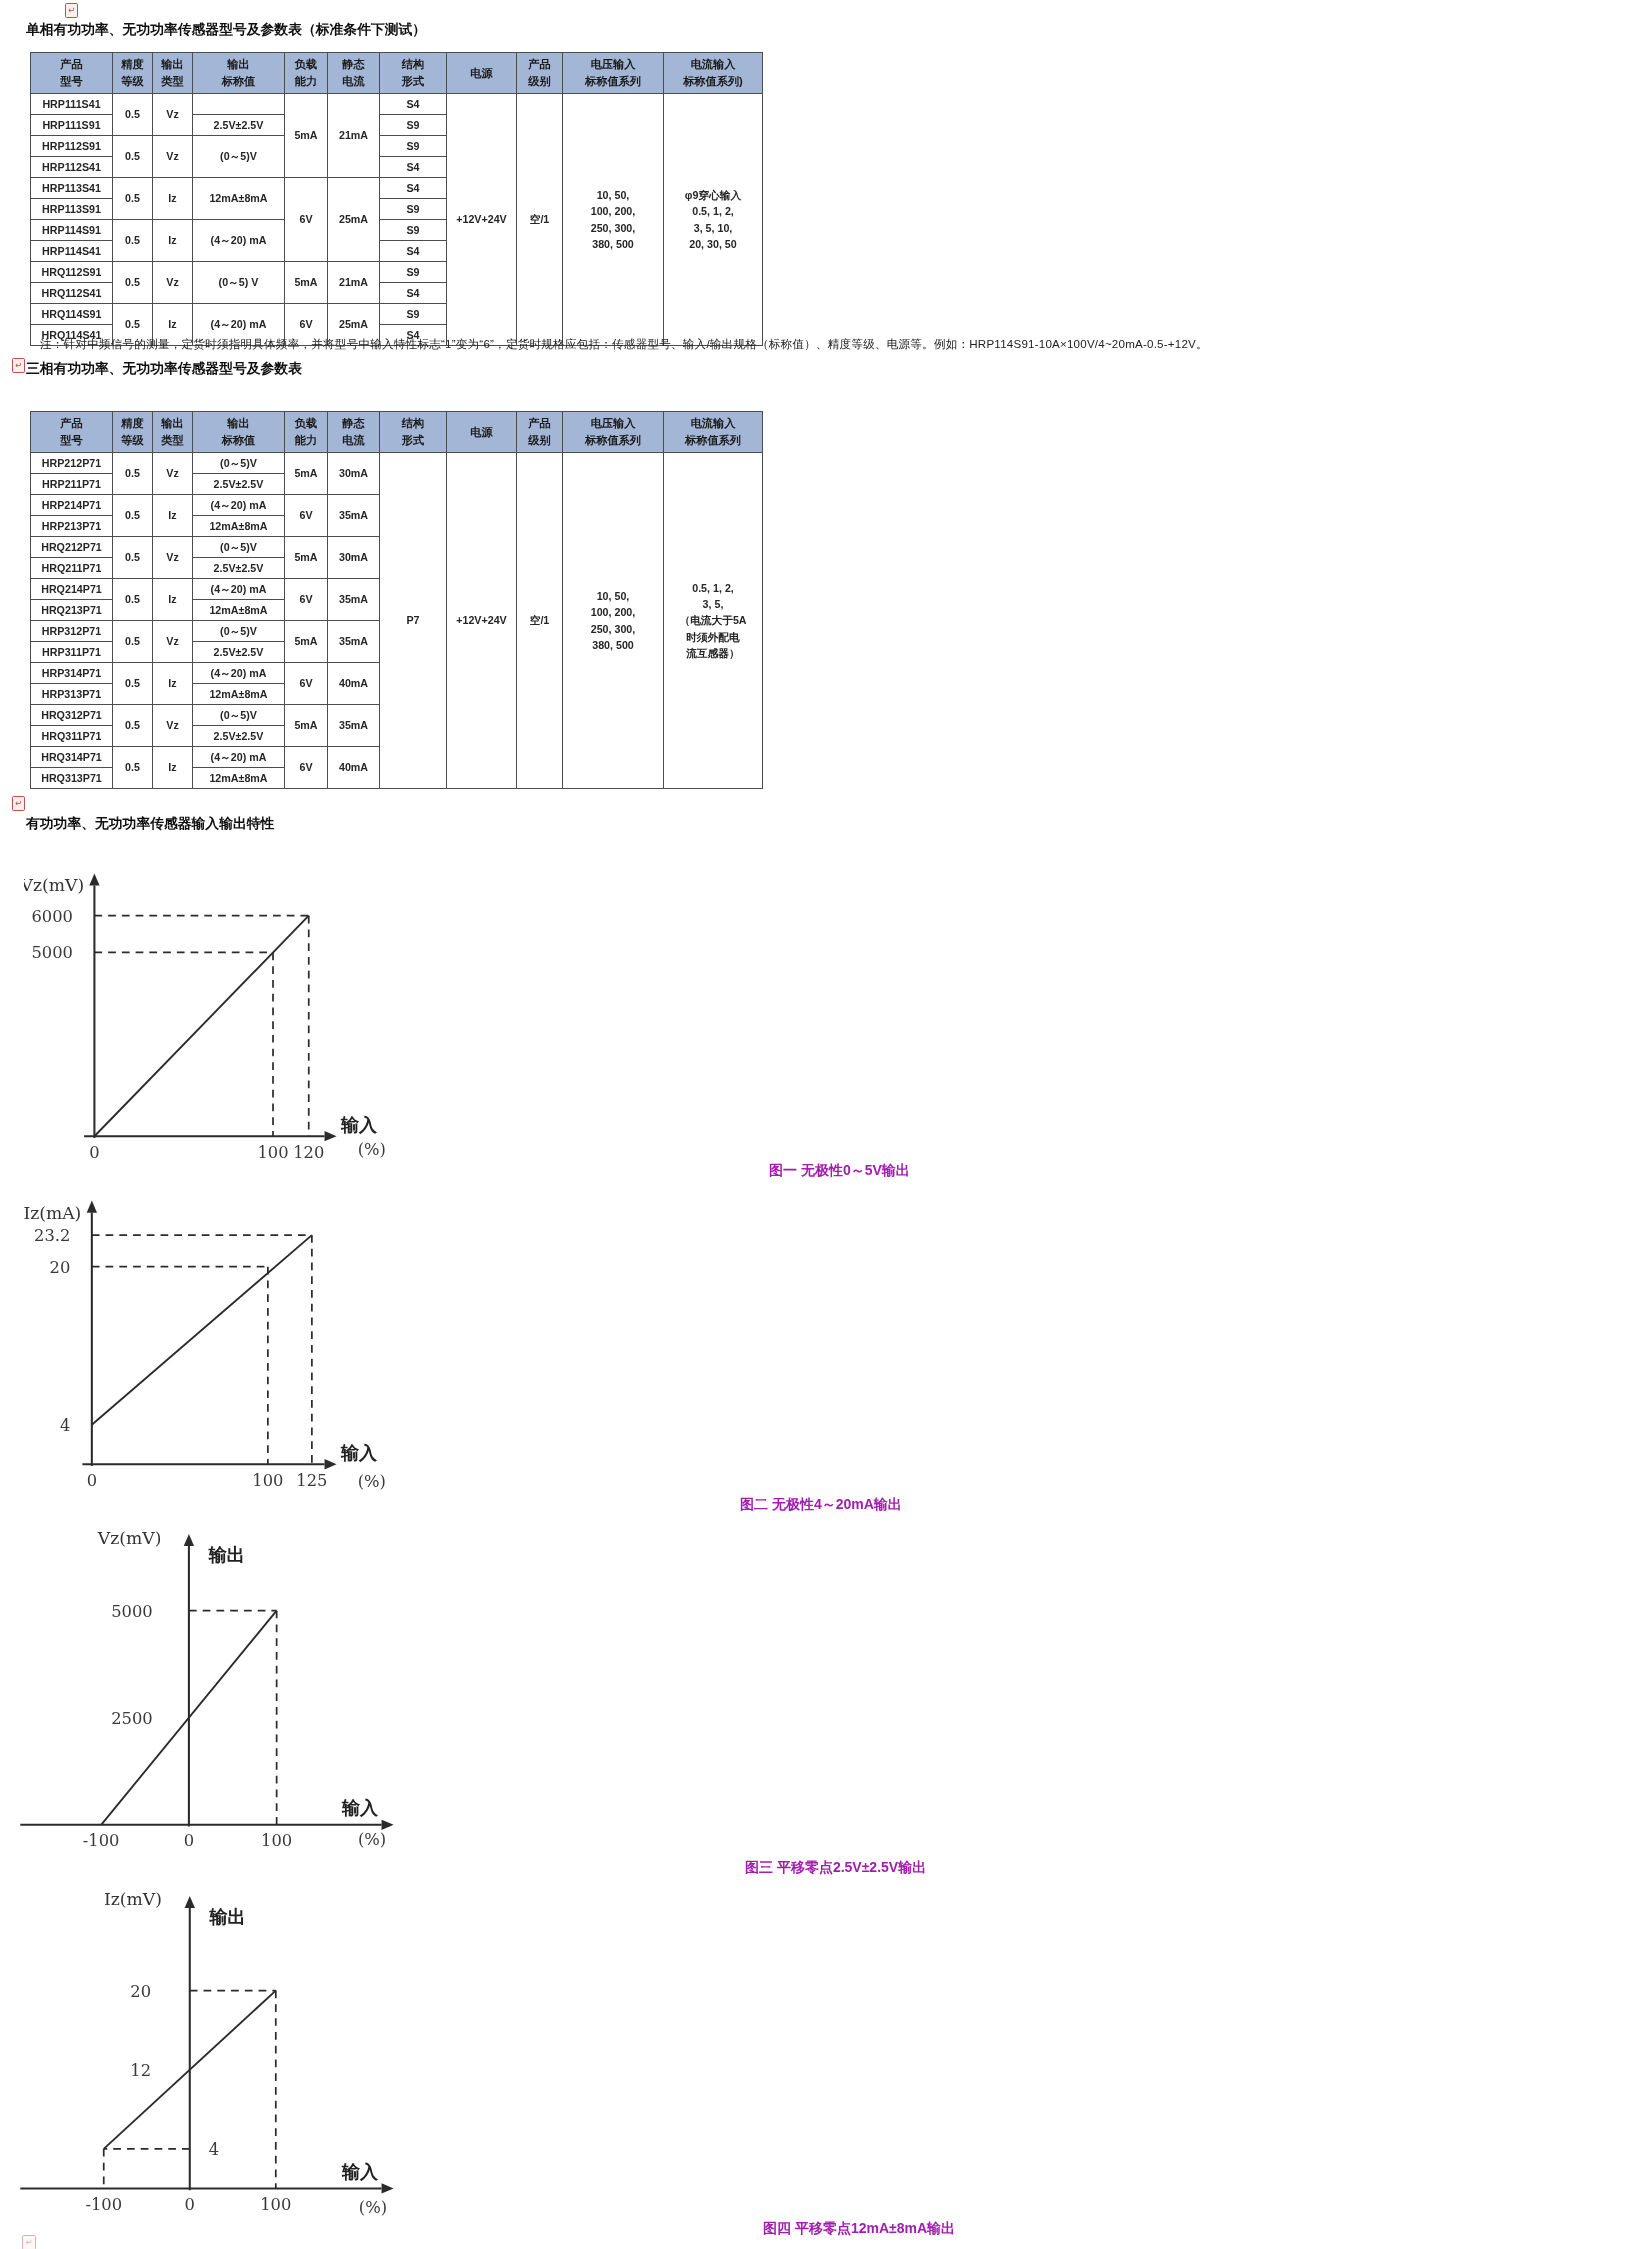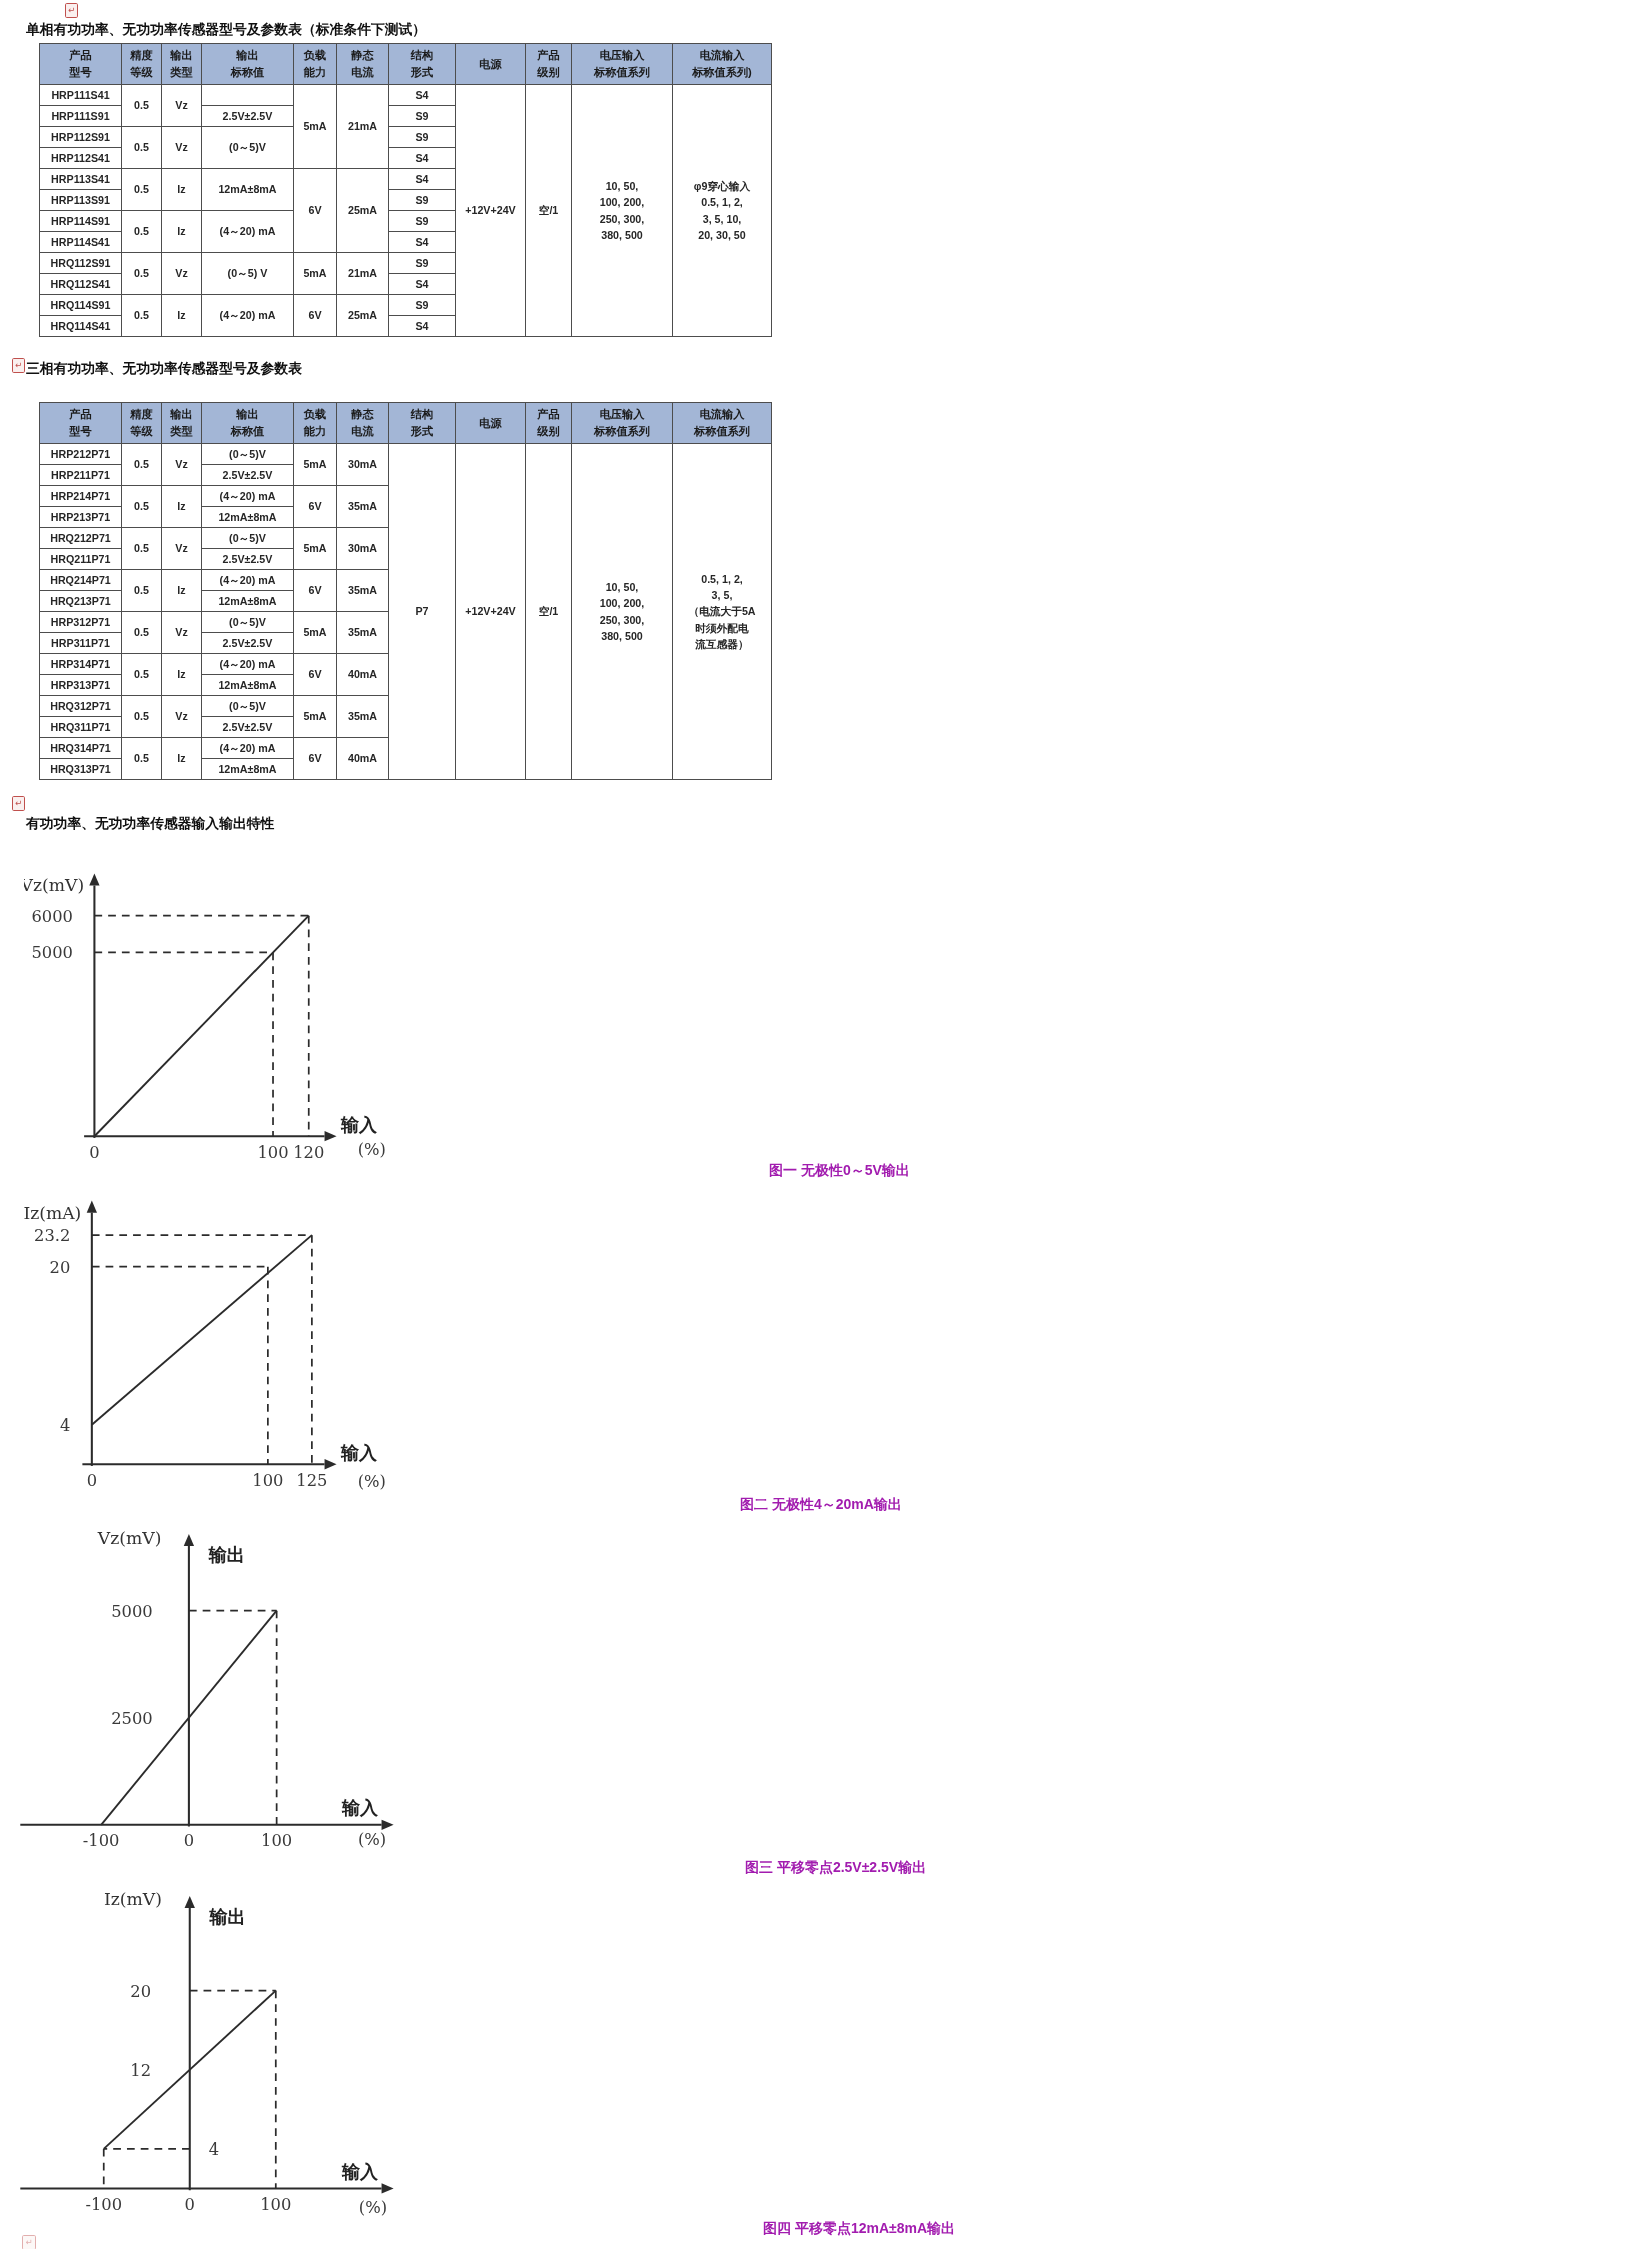--- a/index.html
+++ b/index.html
@@ -10,21 +10,21 @@
         text-align:center;border-radius:1.7px;}
   .a1{left:65px;top:2.6px}
   .a2{left:12px;top:358px}
   .a3{left:12px;top:796px}
   .a4{left:22.4px;top:2235px;opacity:.45}
   .title{position:absolute;left:26px;margin:0;font-size:13.8px;font-weight:bold;color:#101010;}
   .t1pos{top:20.6px}.t2pos{top:360px}.t3pos{top:815px}
   .note{position:absolute;left:40px;margin:0;width:1358px;font-size:11.6px;font-weight:500;
         color:#222;letter-spacing:0.2px;}
   .n1pos{top:337px}.n2pos{top:775px}
-  .twrap{position:absolute;left:39px;}
+  .twrap{position:absolute;left:30px;margin-top:9px;}
   .tw1{top:43px}.tw2{top:402px}
   table.spec{border-collapse:collapse;table-layout:fixed;width:731px;}
   table.spec th{background:var(--hdr,#a3b6d6);height:40px;font-size:11.2px;font-weight:bold;
         color:#1b1b1b;white-space:pre-line;line-height:1.5;border:0.9px solid #4d4d4d;padding:0;}
   table.spec td{height:20px;font-size:10.7px;font-weight:600;color:#262626;text-align:center;
         vertical-align:middle;border:0.9px solid #4d4d4d;white-space:pre-line;line-height:1.5;padding:0 1.7px;}
   .chart{position:absolute;}
   .c0{left:24px;top:858px}.c1{left:24px;top:1180px}.c2{left:15.5px;top:1516px}.c3{left:15.5px;top:1877px}
   .chart svg .axis{stroke:#2b2b2b;stroke-width:2.4;}
   .chart svg .main{stroke:#2b2b2b;stroke-width:2.2;}
@@ -166,20 +166,21 @@
             <td rowspan="2">25mA</td>
             <td>S9</td>
           </tr>
           <tr>
             <td>HRQ114S41</td>
             <td>S4</td>
           </tr>
         </tbody>
       </table>
     </div>
+  <p class="note n1pos">注：针对中频信号的测量，定货时须指明具体频率，并将型号中输入特性标志“1”变为“6”，定货时规格应包括：传感器型号、输入/输出规格（标称值）、精度等级、电源等。例如：HRP114S91-10A×100V/4~20mA-0.5-+12V。</p>
 
   <span class="anchor a2">↵</span>
 
   <h2 class="title t2pos">三相有功功率、无功功率传感器型号及参数表</h2>
   <div class="twrap tw2" id="table1">
       <table class="spec">
         <colgroup>
           <col style="width: 82px;">
           <col style="width: 40px;">
           <col style="width: 40px;">

